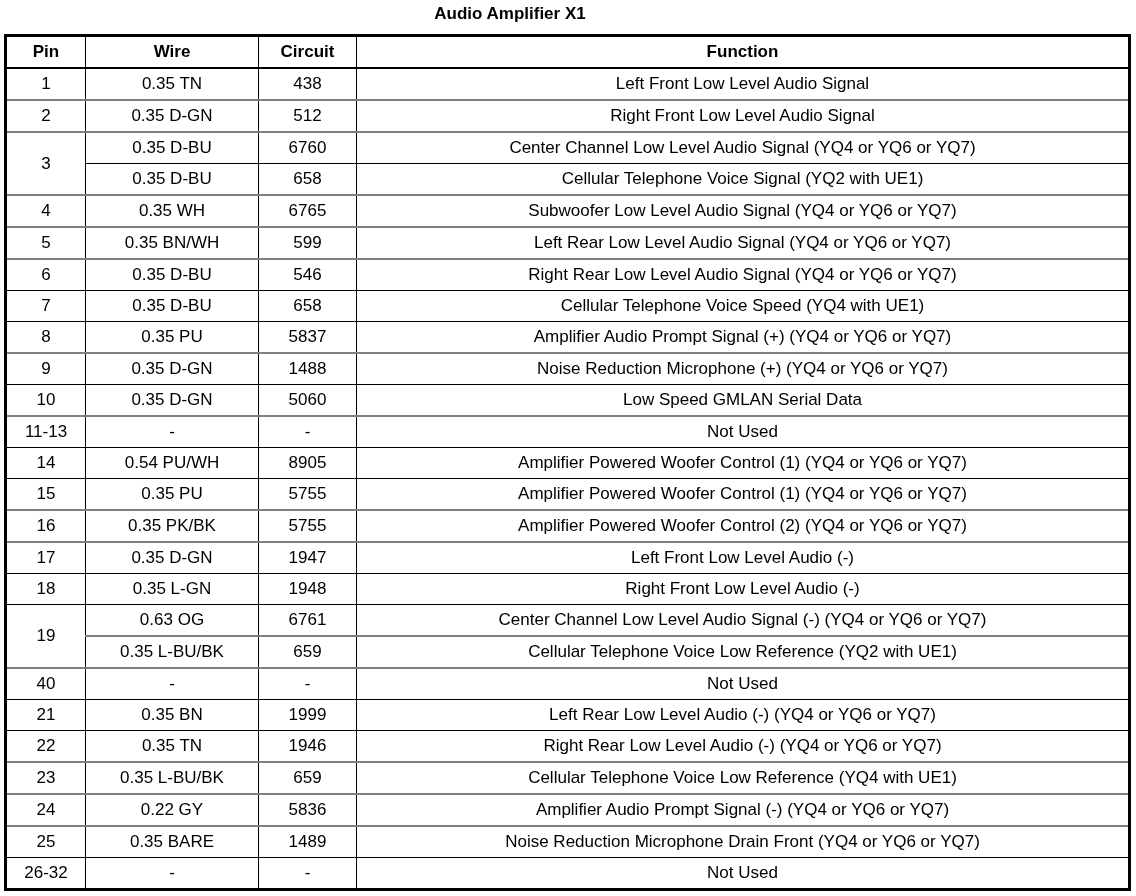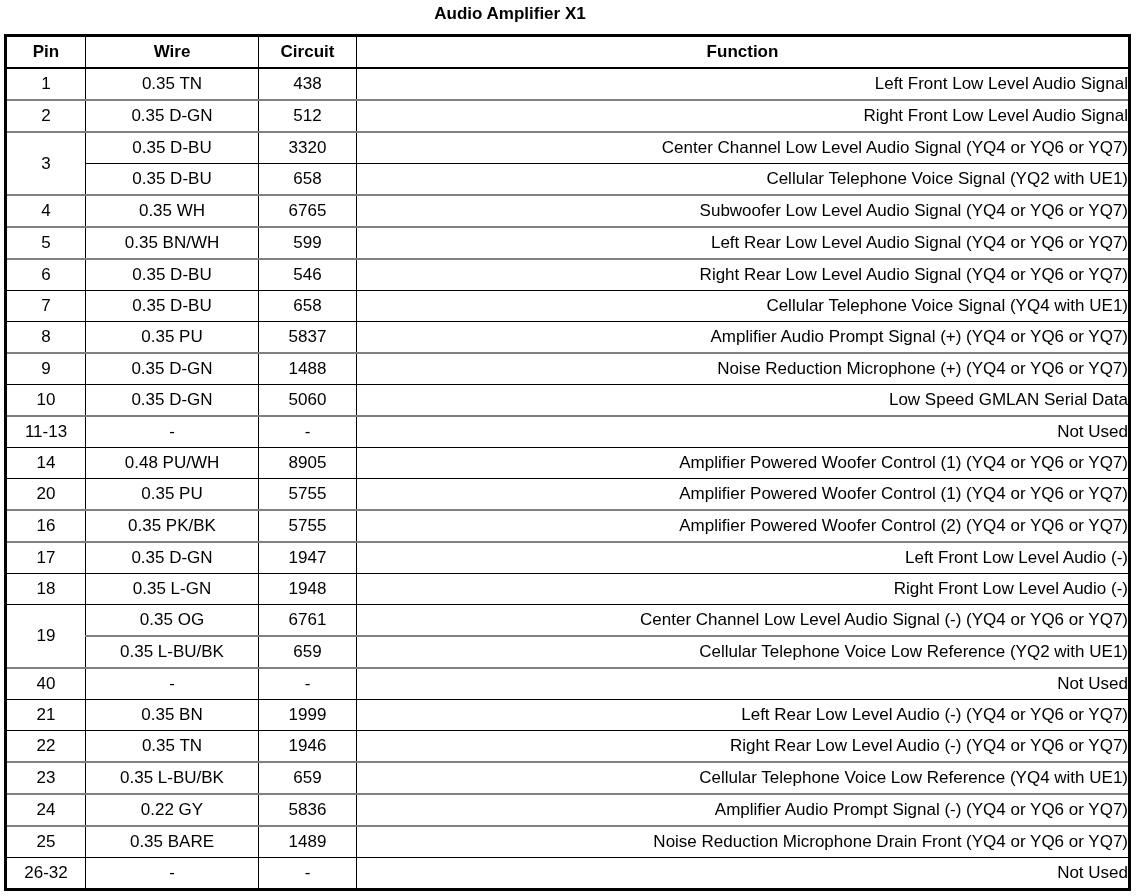--- a/index.html
+++ b/index.html
@@ -49,21 +49,21 @@
       border-top: 2px solid #808080;
     }
     table.pinout th {
       font-weight: bold;
       text-align: center;
       height: 29px;
       border-bottom: 2px solid #000;
       margin-top: 30px;
     }
     td.c, th.c { text-align: center; }
-    td.fn { text-align: right; padding-left: 4px; margin-top: 36px; }
+    td.fn { text-align: center; padding-left: 4px; margin-top: 36px; }
     col.pin { width: 80px; }
     col.wire { width: 173px; }
     col.circuit { width: 98px; }
   </style>
 </head>
 <body>
 
 <div class="title">Audio Amplifier X1</div>
 
 <table class="pinout">
@@ -90,21 +90,21 @@
     </tr>
     <tr class="grey-top">
       <td class="c">2</td>
       <td class="c">0.35 D-GN</td>
       <td class="c">512</td>
       <td class="fn">Right Front Low Level Audio Signal</td>
     </tr>
     <tr class="grey-top">
       <td class="c" rowspan="2">3</td>
       <td class="c">0.35 D-BU</td>
-      <td class="c">3320</td>
+      <td class="c">6760</td>
       <td class="fn">Center Channel Low Level Audio Signal (YQ4 or YQ6 or YQ7)</td>
     </tr>
     <tr>
       <td class="c">0.35 D-BU</td>
       <td class="c">658</td>
       <td class="fn">Cellular Telephone Voice Signal (YQ2 with UE1)</td>
     </tr>
     <tr class="grey-top">
       <td class="c">4</td>
       <td class="c">0.35 WH</td>
@@ -120,21 +120,21 @@
     <tr class="grey-top">
       <td class="c">6</td>
       <td class="c">0.35 D-BU</td>
       <td class="c">546</td>
       <td class="fn">Right Rear Low Level Audio Signal (YQ4 or YQ6 or YQ7)</td>
     </tr>
     <tr>
       <td class="c">7</td>
       <td class="c">0.35 D-BU</td>
       <td class="c">658</td>
-      <td class="fn">Cellular Telephone Voice Signal (YQ4 with UE1)</td>
+      <td class="fn">Cellular Telephone Voice Speed (YQ4 with UE1)</td>
     </tr>
     <tr>
       <td class="c">8</td>
       <td class="c">0.35 PU</td>
       <td class="c">5837</td>
       <td class="fn">Amplifier Audio Prompt Signal (+) (YQ4 or YQ6 or YQ7)</td>
     </tr>
     <tr class="grey-top">
       <td class="c">9</td>
       <td class="c">0.35 D-GN</td>
@@ -148,26 +148,26 @@
       <td class="fn">Low Speed GMLAN Serial Data</td>
     </tr>
     <tr class="grey-top">
       <td class="c">11-13</td>
       <td class="c">-</td>
       <td class="c">-</td>
       <td class="fn">Not Used</td>
     </tr>
     <tr>
       <td class="c">14</td>
-      <td class="c">0.48 PU/WH</td>
+      <td class="c">0.54 PU/WH</td>
       <td class="c">8905</td>
       <td class="fn">Amplifier Powered Woofer Control (1) (YQ4 or YQ6 or YQ7)</td>
     </tr>
     <tr>
-      <td class="c">20</td>
+      <td class="c">15</td>
       <td class="c">0.35 PU</td>
       <td class="c">5755</td>
       <td class="fn">Amplifier Powered Woofer Control (1) (YQ4 or YQ6 or YQ7)</td>
     </tr>
     <tr class="grey-top">
       <td class="c">16</td>
       <td class="c">0.35 PK/BK</td>
       <td class="c">5755</td>
       <td class="fn">Amplifier Powered Woofer Control (2) (YQ4 or YQ6 or YQ7)</td>
     </tr>
@@ -178,21 +178,21 @@
       <td class="fn">Left Front Low Level Audio (-)</td>
     </tr>
     <tr>
       <td class="c">18</td>
       <td class="c">0.35 L-GN</td>
       <td class="c">1948</td>
       <td class="fn">Right Front Low Level Audio (-)</td>
     </tr>
     <tr>
       <td class="c" rowspan="2">19</td>
-      <td class="c">0.35 OG</td>
+      <td class="c">0.63 OG</td>
       <td class="c">6761</td>
       <td class="fn">Center Channel Low Level Audio Signal (-) (YQ4 or YQ6 or YQ7)</td>
     </tr>
     <tr class="grey-top">
       <td class="c">0.35 L-BU/BK</td>
       <td class="c">659</td>
       <td class="fn">Cellular Telephone Voice Low Reference (YQ2 with UE1)</td>
     </tr>
     <tr class="grey-top">
       <td class="c">40</td>

